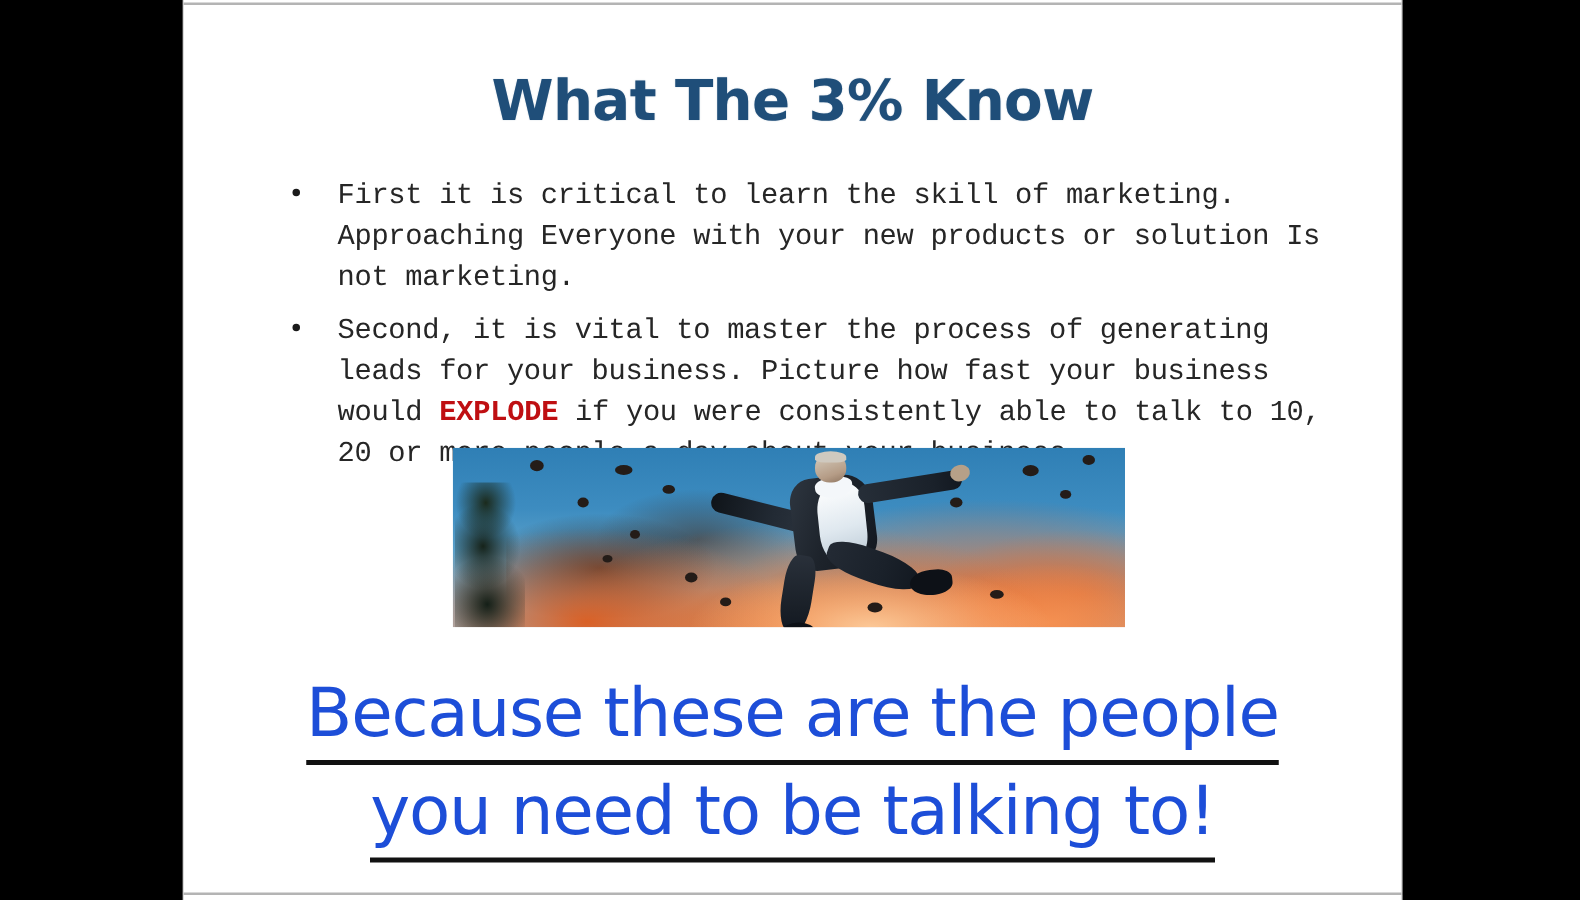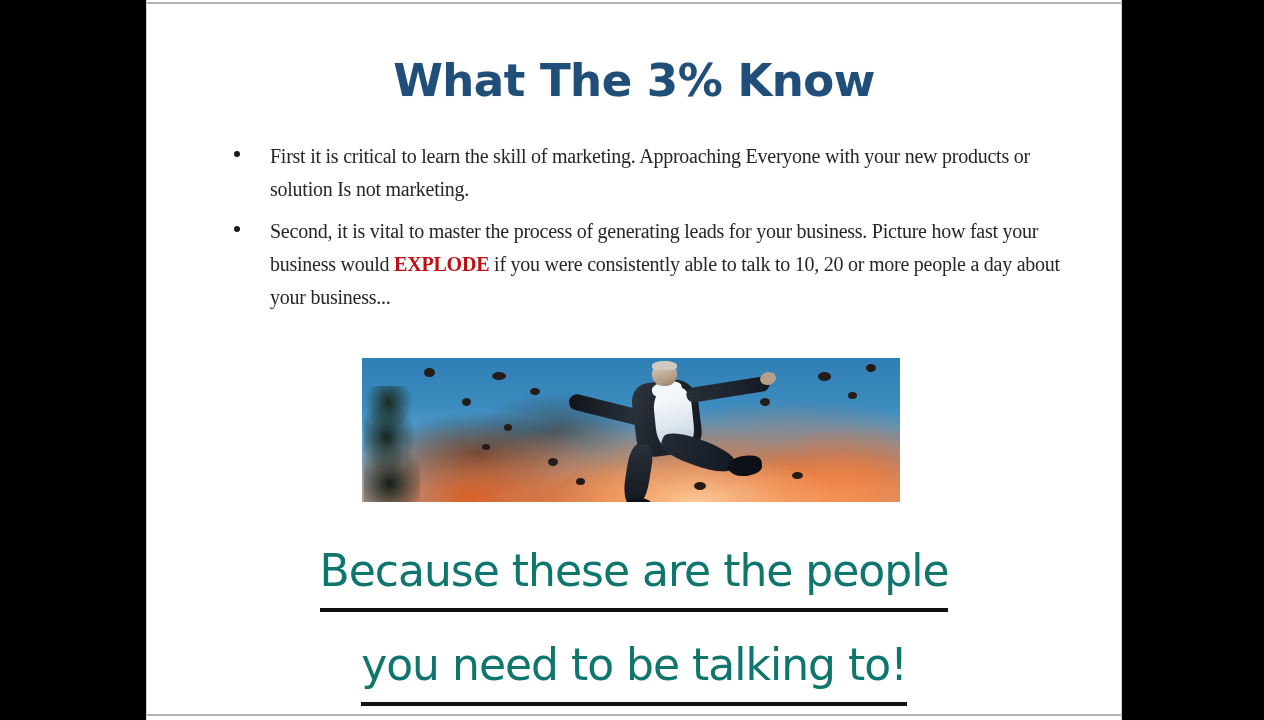--- a/index.html
+++ b/index.html
@@ -89,22 +89,22 @@
   }
   .bullet-dot {
     position: absolute;
     left: 48px;
     top: 11px;
     width: 6px; height: 6px;
     border-radius: 50%;
     background: #1a1a1a;
   }
   .bullet-text {
-    font-family: Liberation Serif, serif;
-    font-size: 20px;
+    font-family: Liberation Mono, monospace;
+    font-size: 23px;
     line-height: 33px;
     color: #262626;
     letter-spacing: -0.25px;
     white-space: pre-line;
   }
   .explode {
     color: #bf0f12;
     font-weight: bold;
     letter-spacing: -0.2px;
   }
@@ -248,32 +248,32 @@
     background: #0d1117;
   }
 
   
   #callout {
     position: absolute;
     left: 0; top: 535px;
     width: 976px;
     text-align: center;
     font-family: "DejaVu Sans", sans-serif;
-    font-size: 44px;
+    font-size: 54px;
     font-weight: normal;
     line-height: 72px;
-    color: #0f766e;
+    color: #1d4ed8;
     letter-spacing: -1px;
   }
   #callout .uline {
     display: inline-block;
     border-bottom: 4px solid #111111;
     padding-bottom: 1px;
   }
-  #callout .l2 { margin-top: 17px; }
+  #callout .l2 { margin-top: 1px; }
 </style>
 </head>
 <body>
 
 <div id="stage">
 
   <div id="slide">
 
     <div class="hairline hairline-top"></div>
     <div class="hairline hairline-bot"></div>

